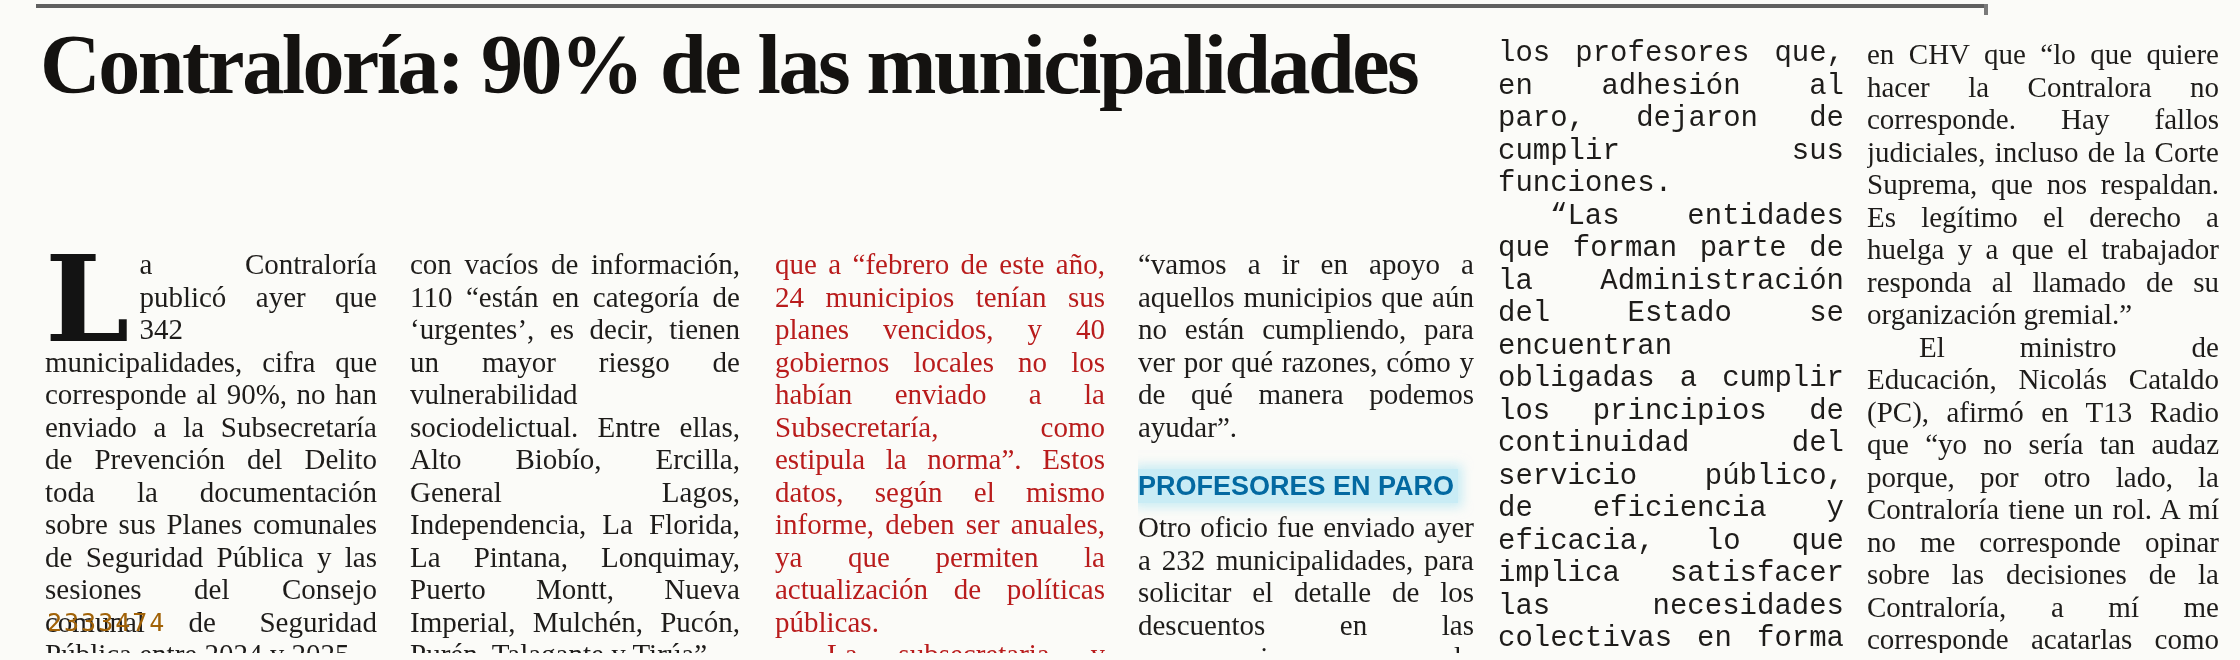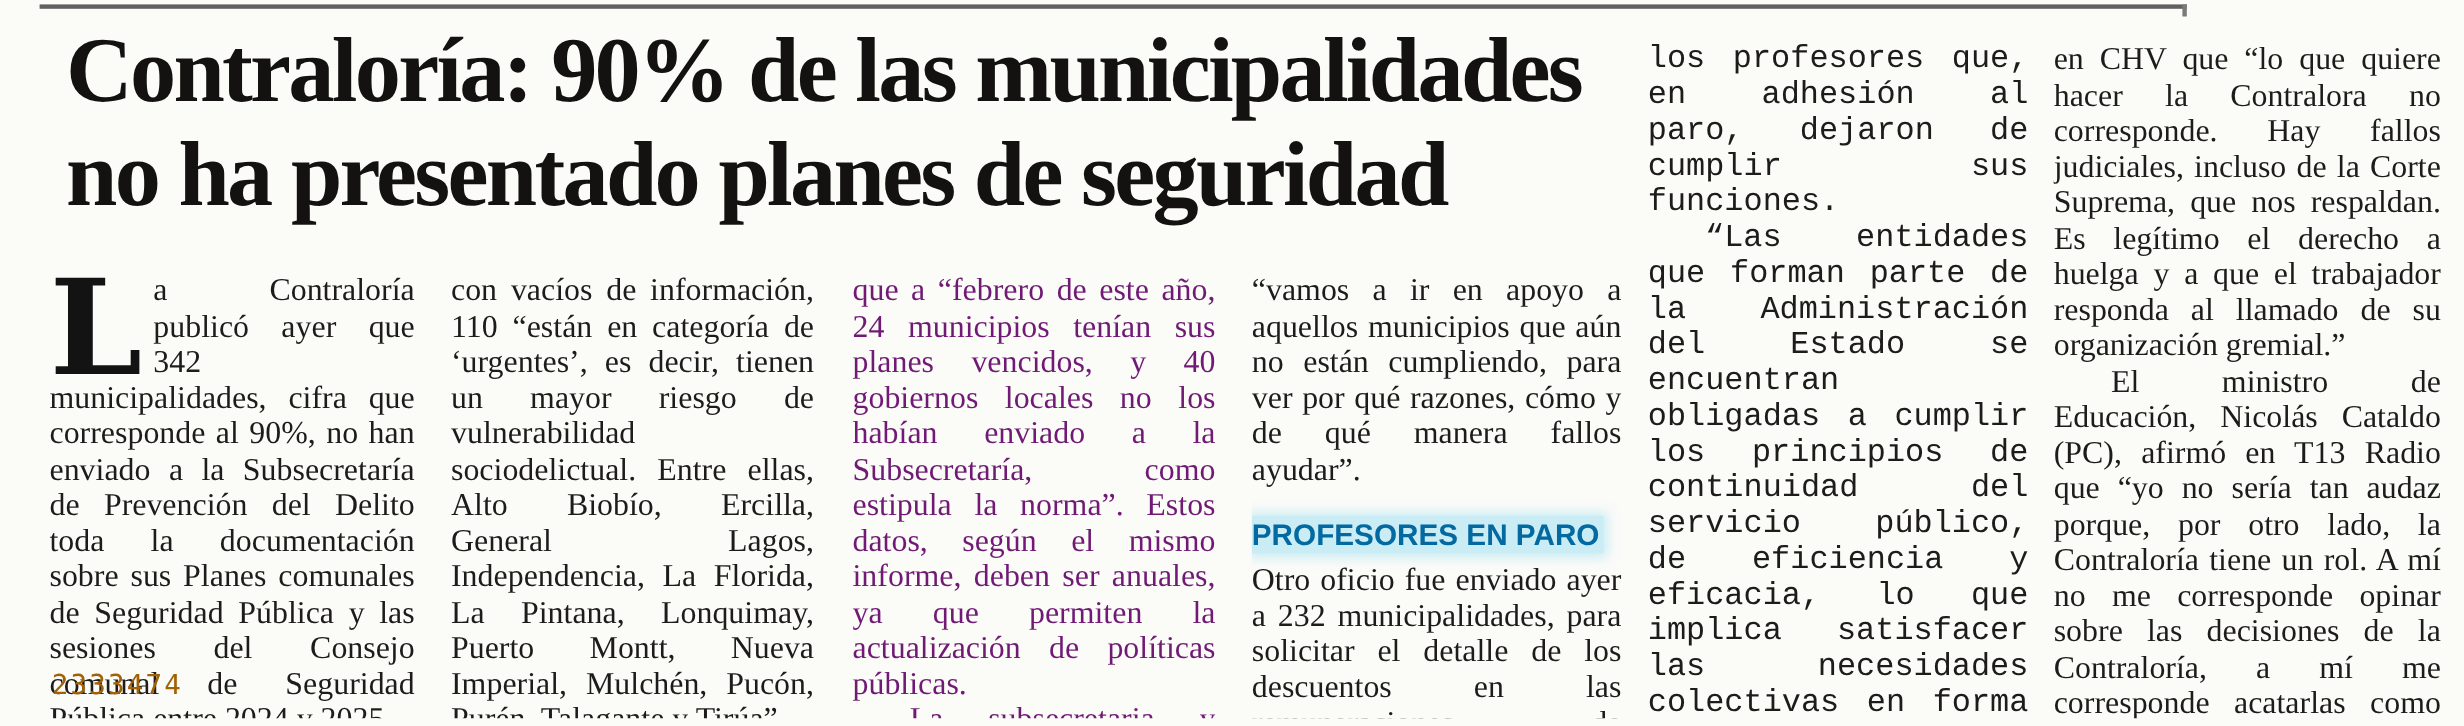--- a/index.html
+++ b/index.html
@@ -30,21 +30,21 @@
     left:40px; top:18px;
     width:1560px;
     margin:0;
     font-family:"Liberation Serif", serif;
     font-weight:bold;
     font-size:84px;
     line-height:94px;
     letter-spacing:-2.5px;
     color:#141210;
   }
-  .headline .hl-line{display:block; white-space:nowrap;margin-left:20px;}
+  .headline .hl-line{display:block; white-space:nowrap;}
   .col{
     position:absolute;
     overflow:hidden;
     font-size:29px;
     line-height:32.5px;
     text-align:justify;
   }
   .col-1{left:45px;  top:248px; width:332px; height:405px;}
   .col-2{left:410px; top:248px; width:330px; height:405px;}
   .col-3{left:775px; top:248px; width:330px; height:405px;}
@@ -88,50 +88,49 @@
 </style>
 </head>
 <body>
 
 <div class="page">
 
   <div class="top-rule" style="background: rgb(96, 96, 96);"></div>
 
   <h1 class="headline" style="color: rgb(20, 18, 16);">
     <span class="hl-line">Contraloría: 90% de las municipalidades</span>
-    <span class="hl-line">no ha presentado planes de seguridad</span>
   </h1>
 
   <div class="col col-1" style="color: rgb(30, 28, 26);">
     <p class="body-p">
       <span class="dropcap">L</span>
       <span>a Contraloría publicó ayer que 342 municipalidades, cifra que corresponde al 90%, no han enviado a la Subsecretaría de Prevención del Delito toda la documentación sobre sus Planes comunales de Seguridad Pública y las sesiones del Consejo comunal de Seguridad Pública entre 2024 y 2025.</span>
     </p>
 
   </div>
 
   <div class="col col-2" style="color: rgb(30, 28, 26);">
     <p class="body-p">
       <span>con vacíos de información, 110 “están en categoría de ‘urgentes’, es decir, tienen un mayor riesgo de vulnerabilidad sociodelictual. Entre ellas, Alto Biobío, Ercilla, General Lagos, Independencia, La Florida, La Pintana, Lonquimay, Puerto Montt, Nueva Imperial, Mulchén, Pucón, Purén, Talagante y Tirúa”.</span>
     </p>
 
   </div>
 
-  <div class="col col-3" style="color: #701a75;">
+  <div class="col col-3" style="color: #b91c1c;">
     <p class="body-p">
       <span>que a “febrero de este año, 24 municipios tenían sus planes vencidos, y 40 gobiernos locales no los habían enviado a la Subsecretaría, como estipula la norma”. Estos datos, según el mismo informe, deben ser anuales, ya que permiten la actualización de políticas públicas.</span>
     </p>
     <p class="body-p indent last-just">
       <span>La subsecretaria y exalcaldesa, Carolina Leitao, dijo que</span>
     </p>
   </div>
 
   <div class="col col-4" style="color: rgb(30, 28, 26);">
     <p class="body-p">
-      <span>“vamos a ir en apoyo a aquellos municipios que aún no están cumpliendo, para ver por qué razones, cómo y de qué manera fallos ayudar”.</span>
+      <span>“vamos a ir en apoyo a aquellos municipios que aún no están cumpliendo, para ver por qué razones, cómo y de qué manera podemos ayudar”.</span>
     </p>
     <h2 class="subhead" style="color: #0369a1;">
       <span class="subhead-text" style="background-color: rgb(201, 236, 245);">PROFESORES EN PARO</span>
     </h2>
     <p class="body-p last-just">
       <span>Otro oficio fue enviado ayer a 232 municipalidades, para solicitar el detalle de los descuentos en las remuneraciones de</span>
     </p>
   </div>
 
   <div class="col col-5" style="color: rgb(30, 28, 26);">

